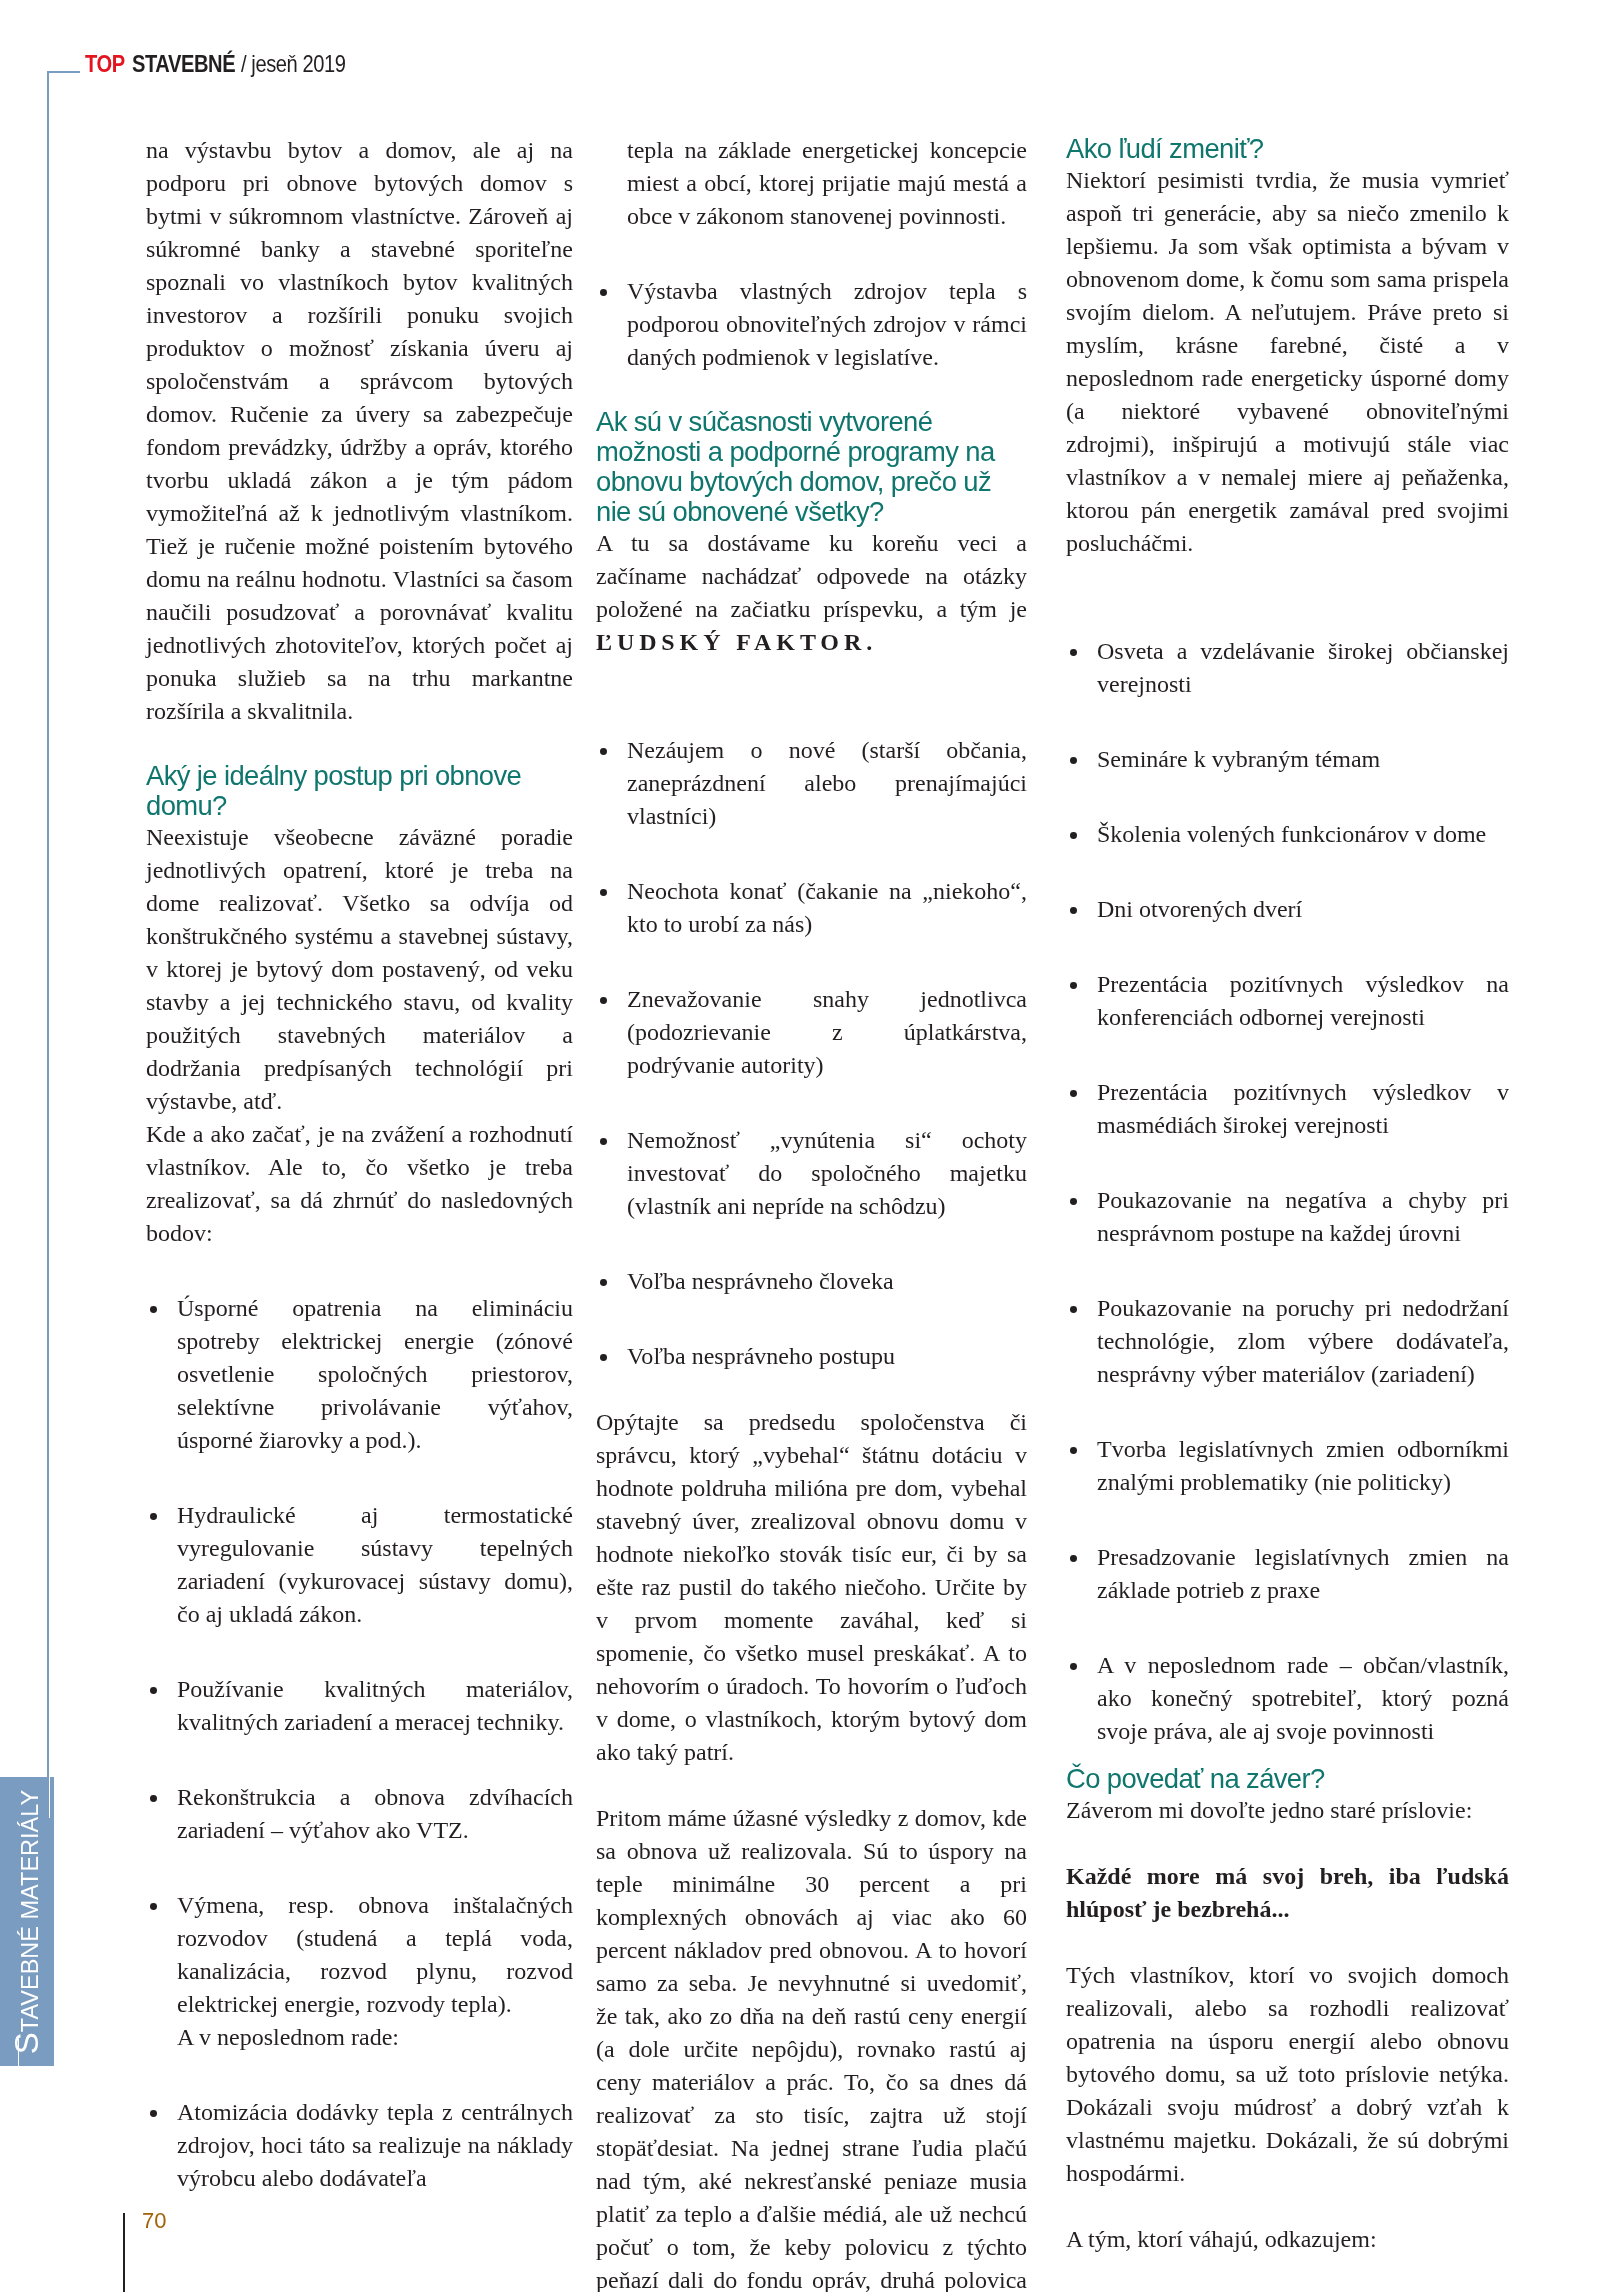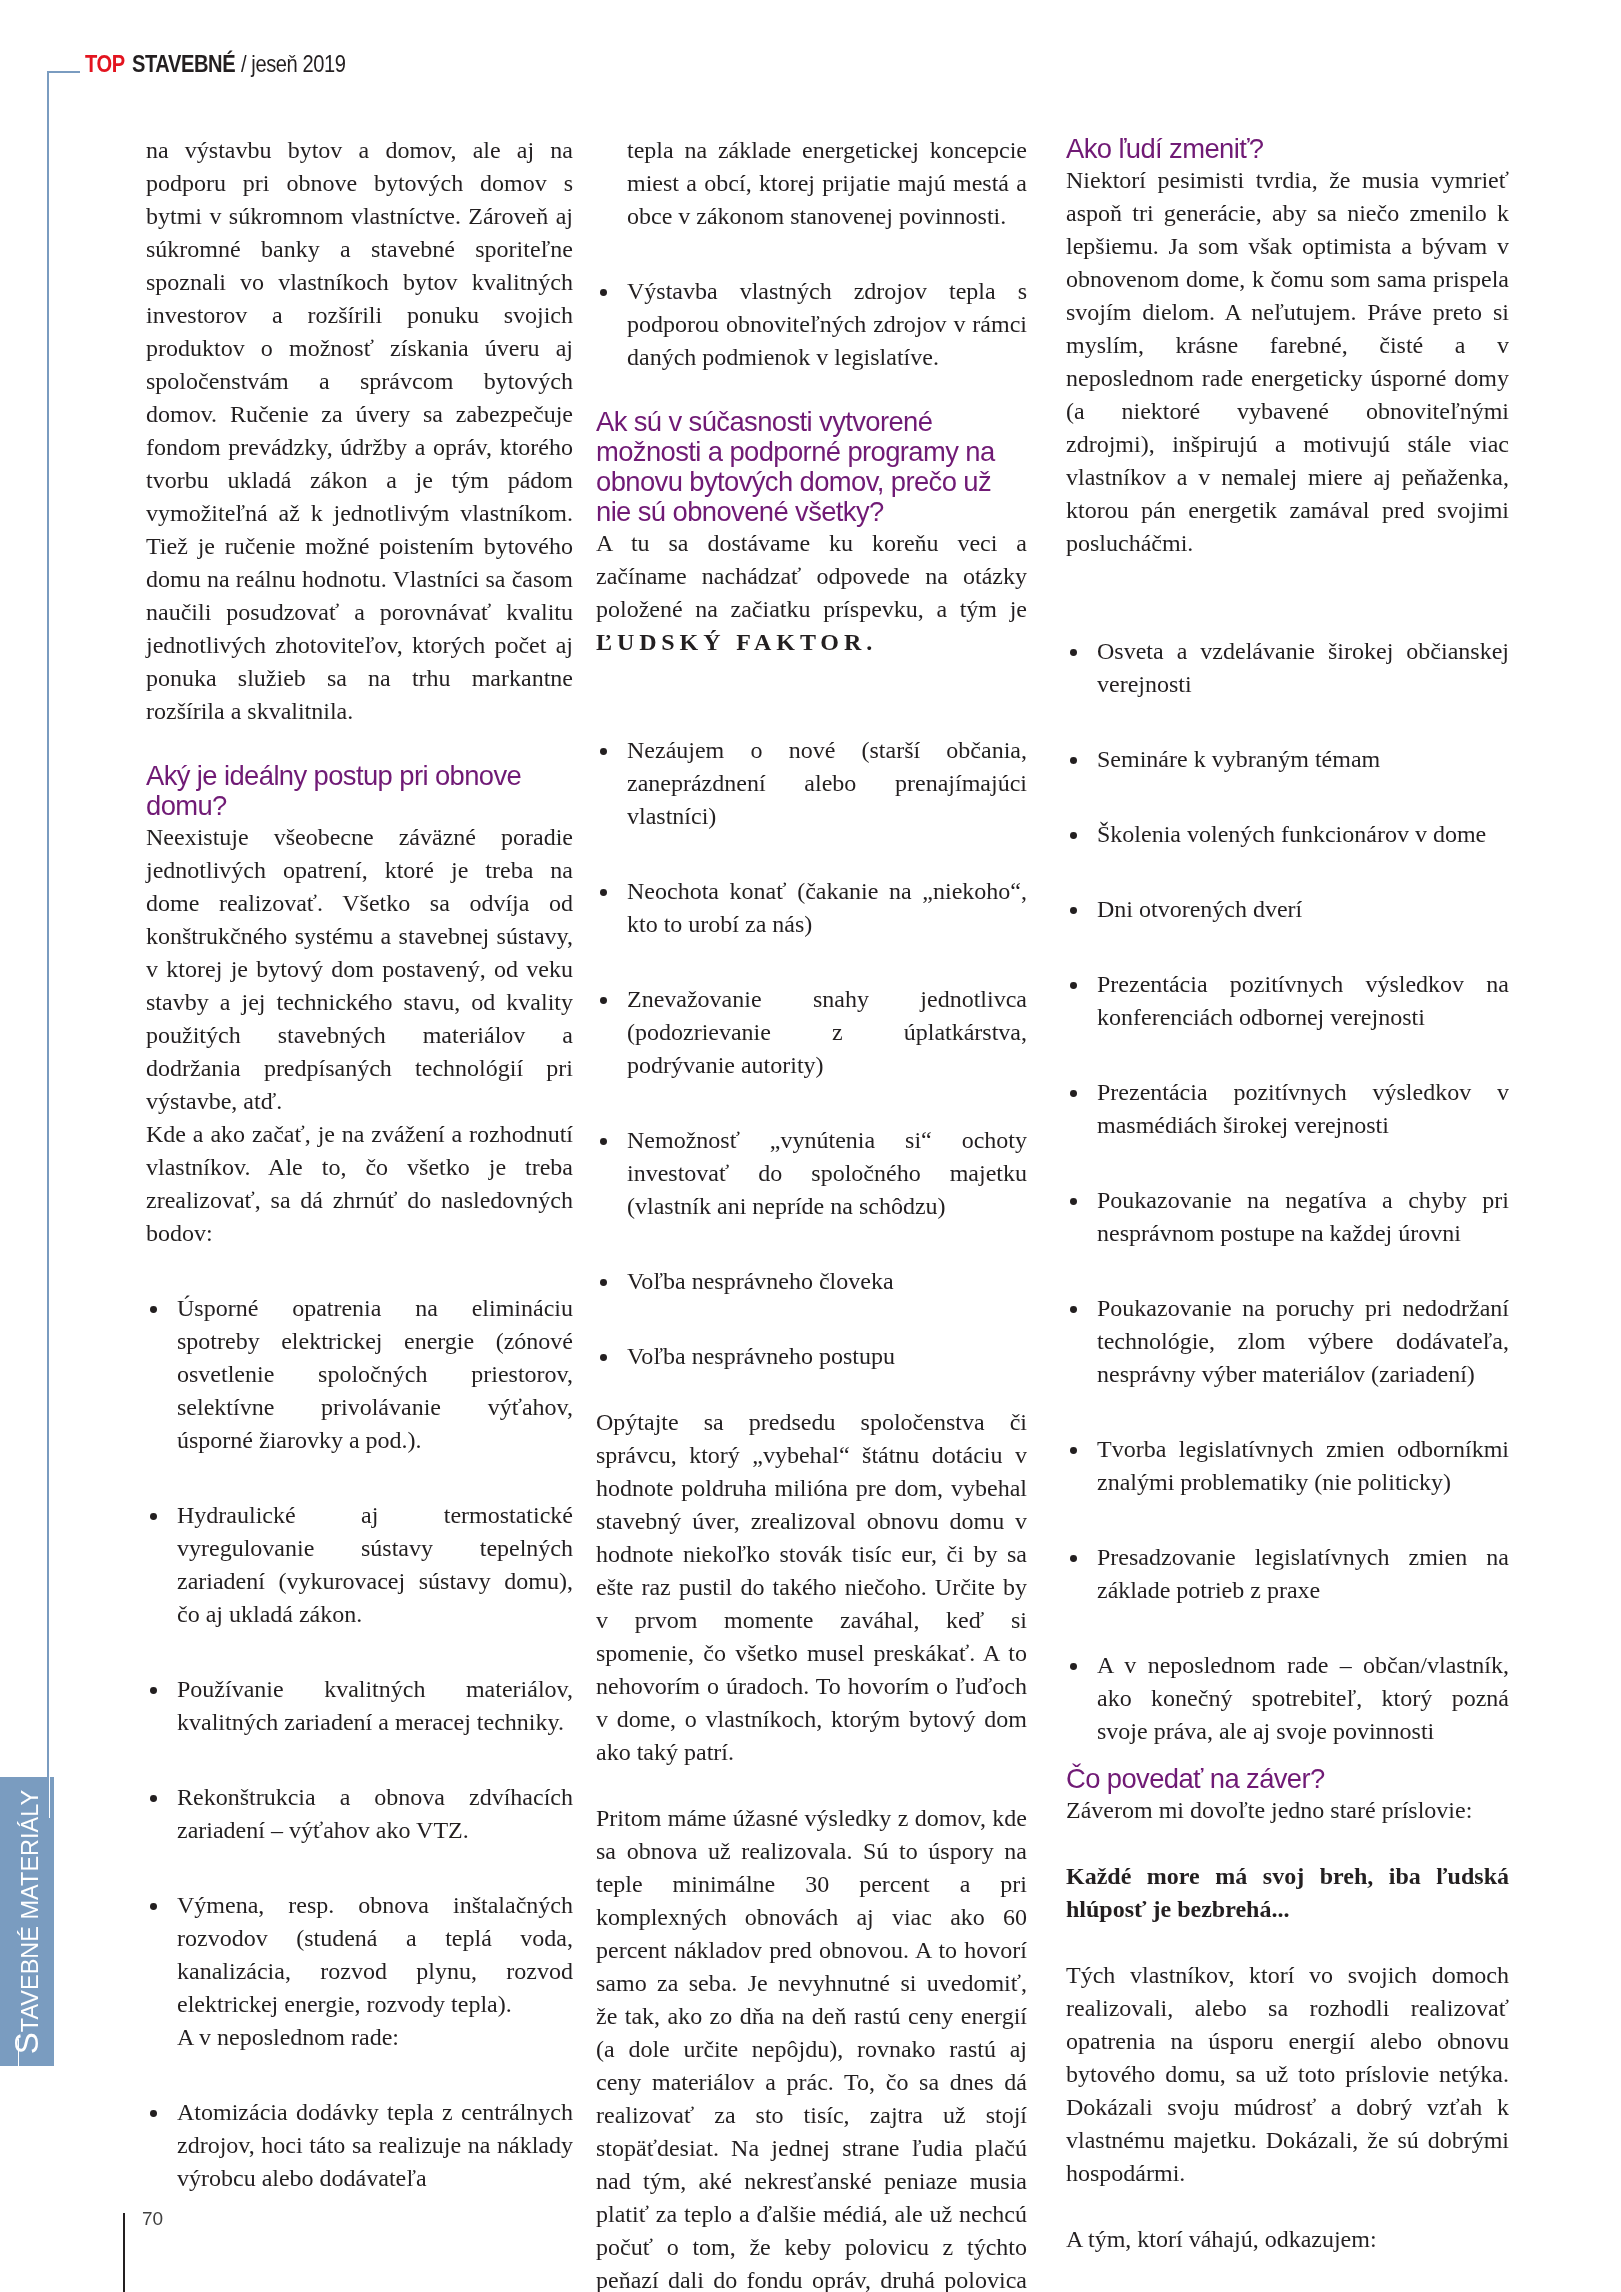--- a/index.html
+++ b/index.html
@@ -37,42 +37,42 @@
     color: #231f20; text-align: justify; hyphens: manual;
   }
   .col-left { left: 146px; width: 427px; }
   .col-mid { left: 596px; width: 431px; }
   .col-right { left: 1066px; width: 443px; }
 
   .col p { margin: 0; }
   .col .gap { height: 33px; }
   .col h2 {
     margin: 0; font-family: "Liberation Sans", sans-serif; font-weight: normal;
-    font-size: 27.4px; line-height: 30px; color: #701a75; text-align: left;
+    font-size: 27.4px; line-height: 30px; color: #0f766e; text-align: left;
     letter-spacing: -0.6px;
   }
   .col ul { list-style: none; margin: 0; padding: 0; }
   .col li { position: relative; padding-left: 31px; margin-top: 42px; }
   .col li::before {
     content: ""; position: absolute; left: 3.9px; top: 13.7px; width: 6.9px; height: 6.9px;
     border-radius: 50%; background: #231f20;
   }
   .col .indent { padding-left: 31px; }
   .col .bold { font-weight: bold; }
   .col .spaced { font-weight: bold; letter-spacing: 4.9px; margin-top: 9px; }
 
   .end-mark {
     display: inline-block; width: 21.6px; height: 21.6px; border-radius: 50%;
     background: #e8695f; color: #fff; font-family: "Liberation Sans", sans-serif;
     font-weight: bold; font-size: 15.7px; line-height: 21.6px; text-align: center;
     float: right; margin-top: 5.9px;
   }
 
   .folio-line { position: absolute; left: 123px; top: 2213px; width: 2px; height: 79px; background: #231f20; }
-  .folio { position: absolute; left: 142px; top: 2208px; font-family: "Liberation Sans", sans-serif; font-size: 19px; color: #404040; }
+  .folio { position: absolute; left: 142px; top: 2208px; font-family: "Liberation Sans", sans-serif; font-size: 22px; color: #a16207; }
 </style>
 </head>
 <body>
 
 <div class="page">
 
   <div class="running-head">
     <span class="brand-top">TOP</span>
     <span class="brand-main">STAVEBNÉ</span>
     <span class="issue">/ jeseň 2019</span>

